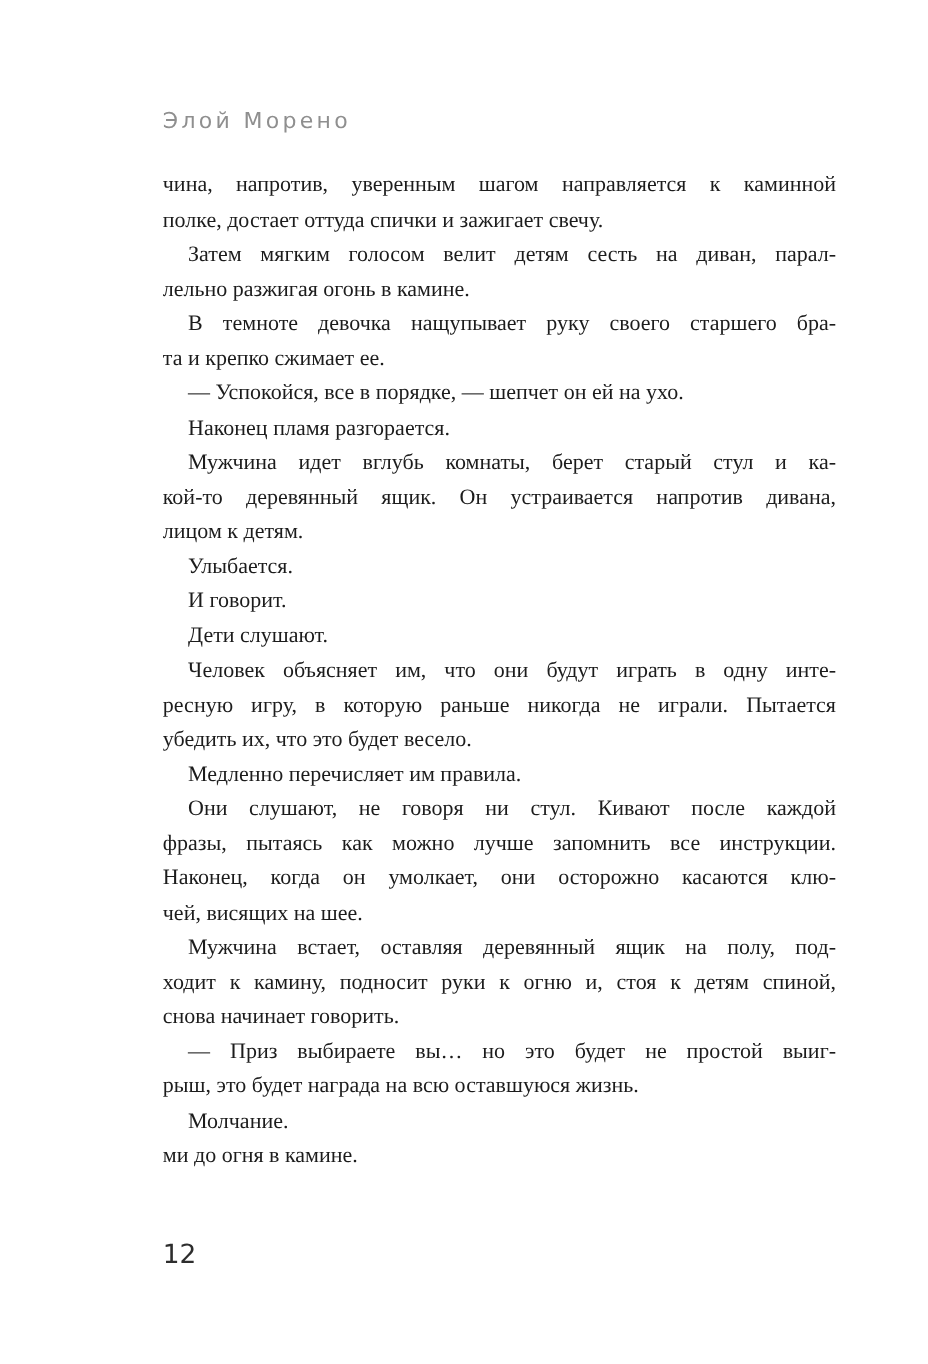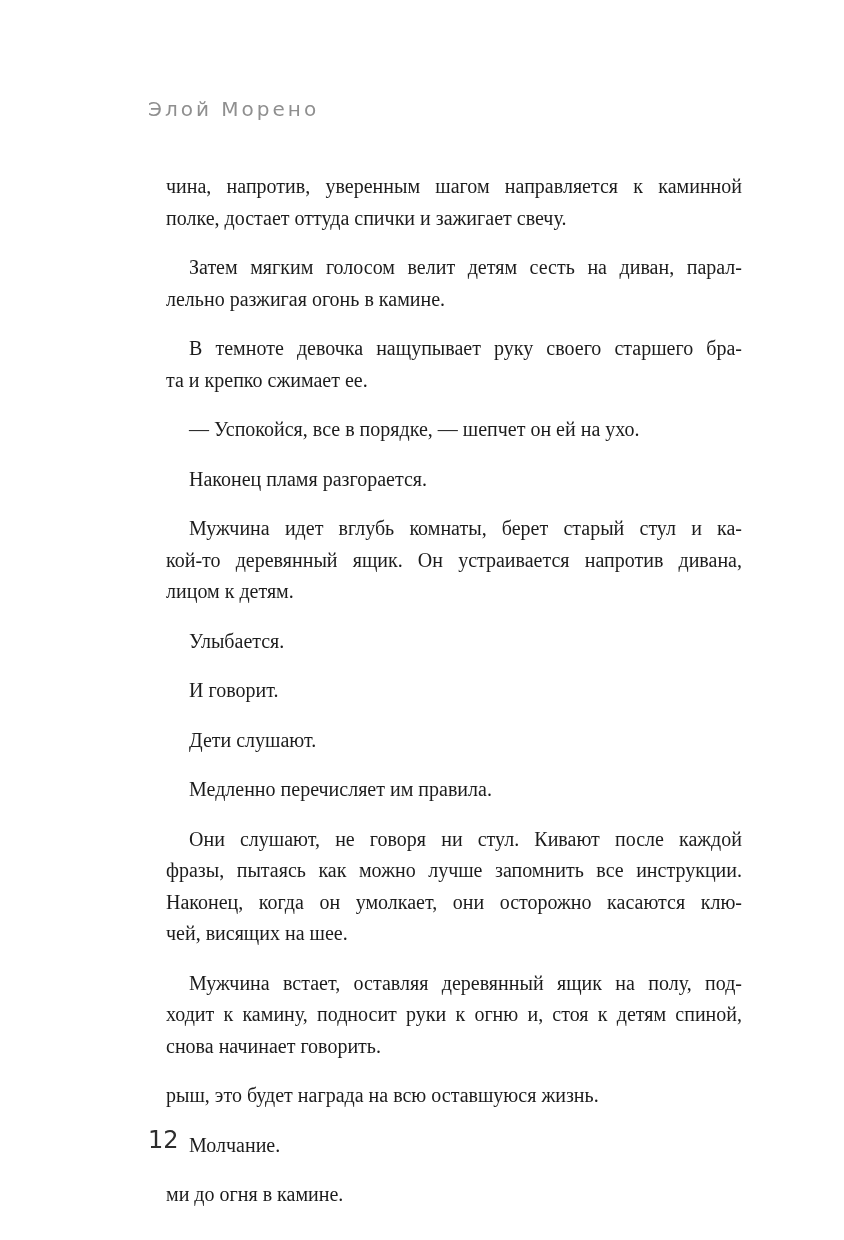--- a/index.html
+++ b/index.html
@@ -25,21 +25,21 @@
     color: #8f8f8f;
     font-weight: 400;
   }
   .body-text {
     position: absolute;
     left: 148px;
     top: 153px;
     width: 612px;
     color: #1c1c1c;
   }
-  .para { margin: 18px; padding: 0; }
+  .para { margin: 0; padding: 0; }
   .line {
     font-family: "Liberation Serif", "DejaVu Serif", serif;
     font-size: 20px;
     line-height: 31.5px;
     text-align: justify;
     text-align-last: justify;
     white-space: normal;
   }
   .line.last {
     text-align-last: left;
@@ -90,34 +90,40 @@
       <div class="para">
         <div class="line last indent">Улыбается.</div>
       </div>
       <div class="para">
         <div class="line last indent">И говорит.</div>
       </div>
       <div class="para">
         <div class="line last indent">Дети слушают.</div>
       </div>
       <div class="para">
+        <div class="line indent">Человек объясняет им, что они будут играть в одну инте-</div>
+        <div class="line">ресную игру, в которую раньше никогда не играли. Пытается</div>
+        <div class="line last">убедить их, что это будет весело.</div>
+      </div>
+      <div class="para">
         <div class="line last indent">Медленно перечисляет им правила.</div>
       </div>
       <div class="para">
         <div class="line indent">Они слушают, не говоря ни стул. Кивают после каждой</div>
         <div class="line">фразы, пытаясь как можно лучше запомнить все инструкции.</div>
         <div class="line">Наконец, когда он умолкает, они осторожно касаются клю-</div>
         <div class="line last">чей, висящих на шее.</div>
       </div>
       <div class="para">
         <div class="line indent">Мужчина встает, оставляя деревянный ящик на полу, под-</div>
         <div class="line">ходит к камину, подносит руки к огню и, стоя к детям спиной,</div>
         <div class="line last">снова начинает говорить.</div>
       </div>
       <div class="para">
+        <div class="line indent">— Приз выбираете вы… но это будет не простой выиг-</div>
         <div class="line last">рыш, это будет награда на всю оставшуюся жизнь.</div>
       </div>
       <div class="para">
         <div class="line last indent">Молчание.</div>
       </div>
       <div class="para">
         <div class="line last">ми до огня в камине.</div>
       </div>
     </div>
 

